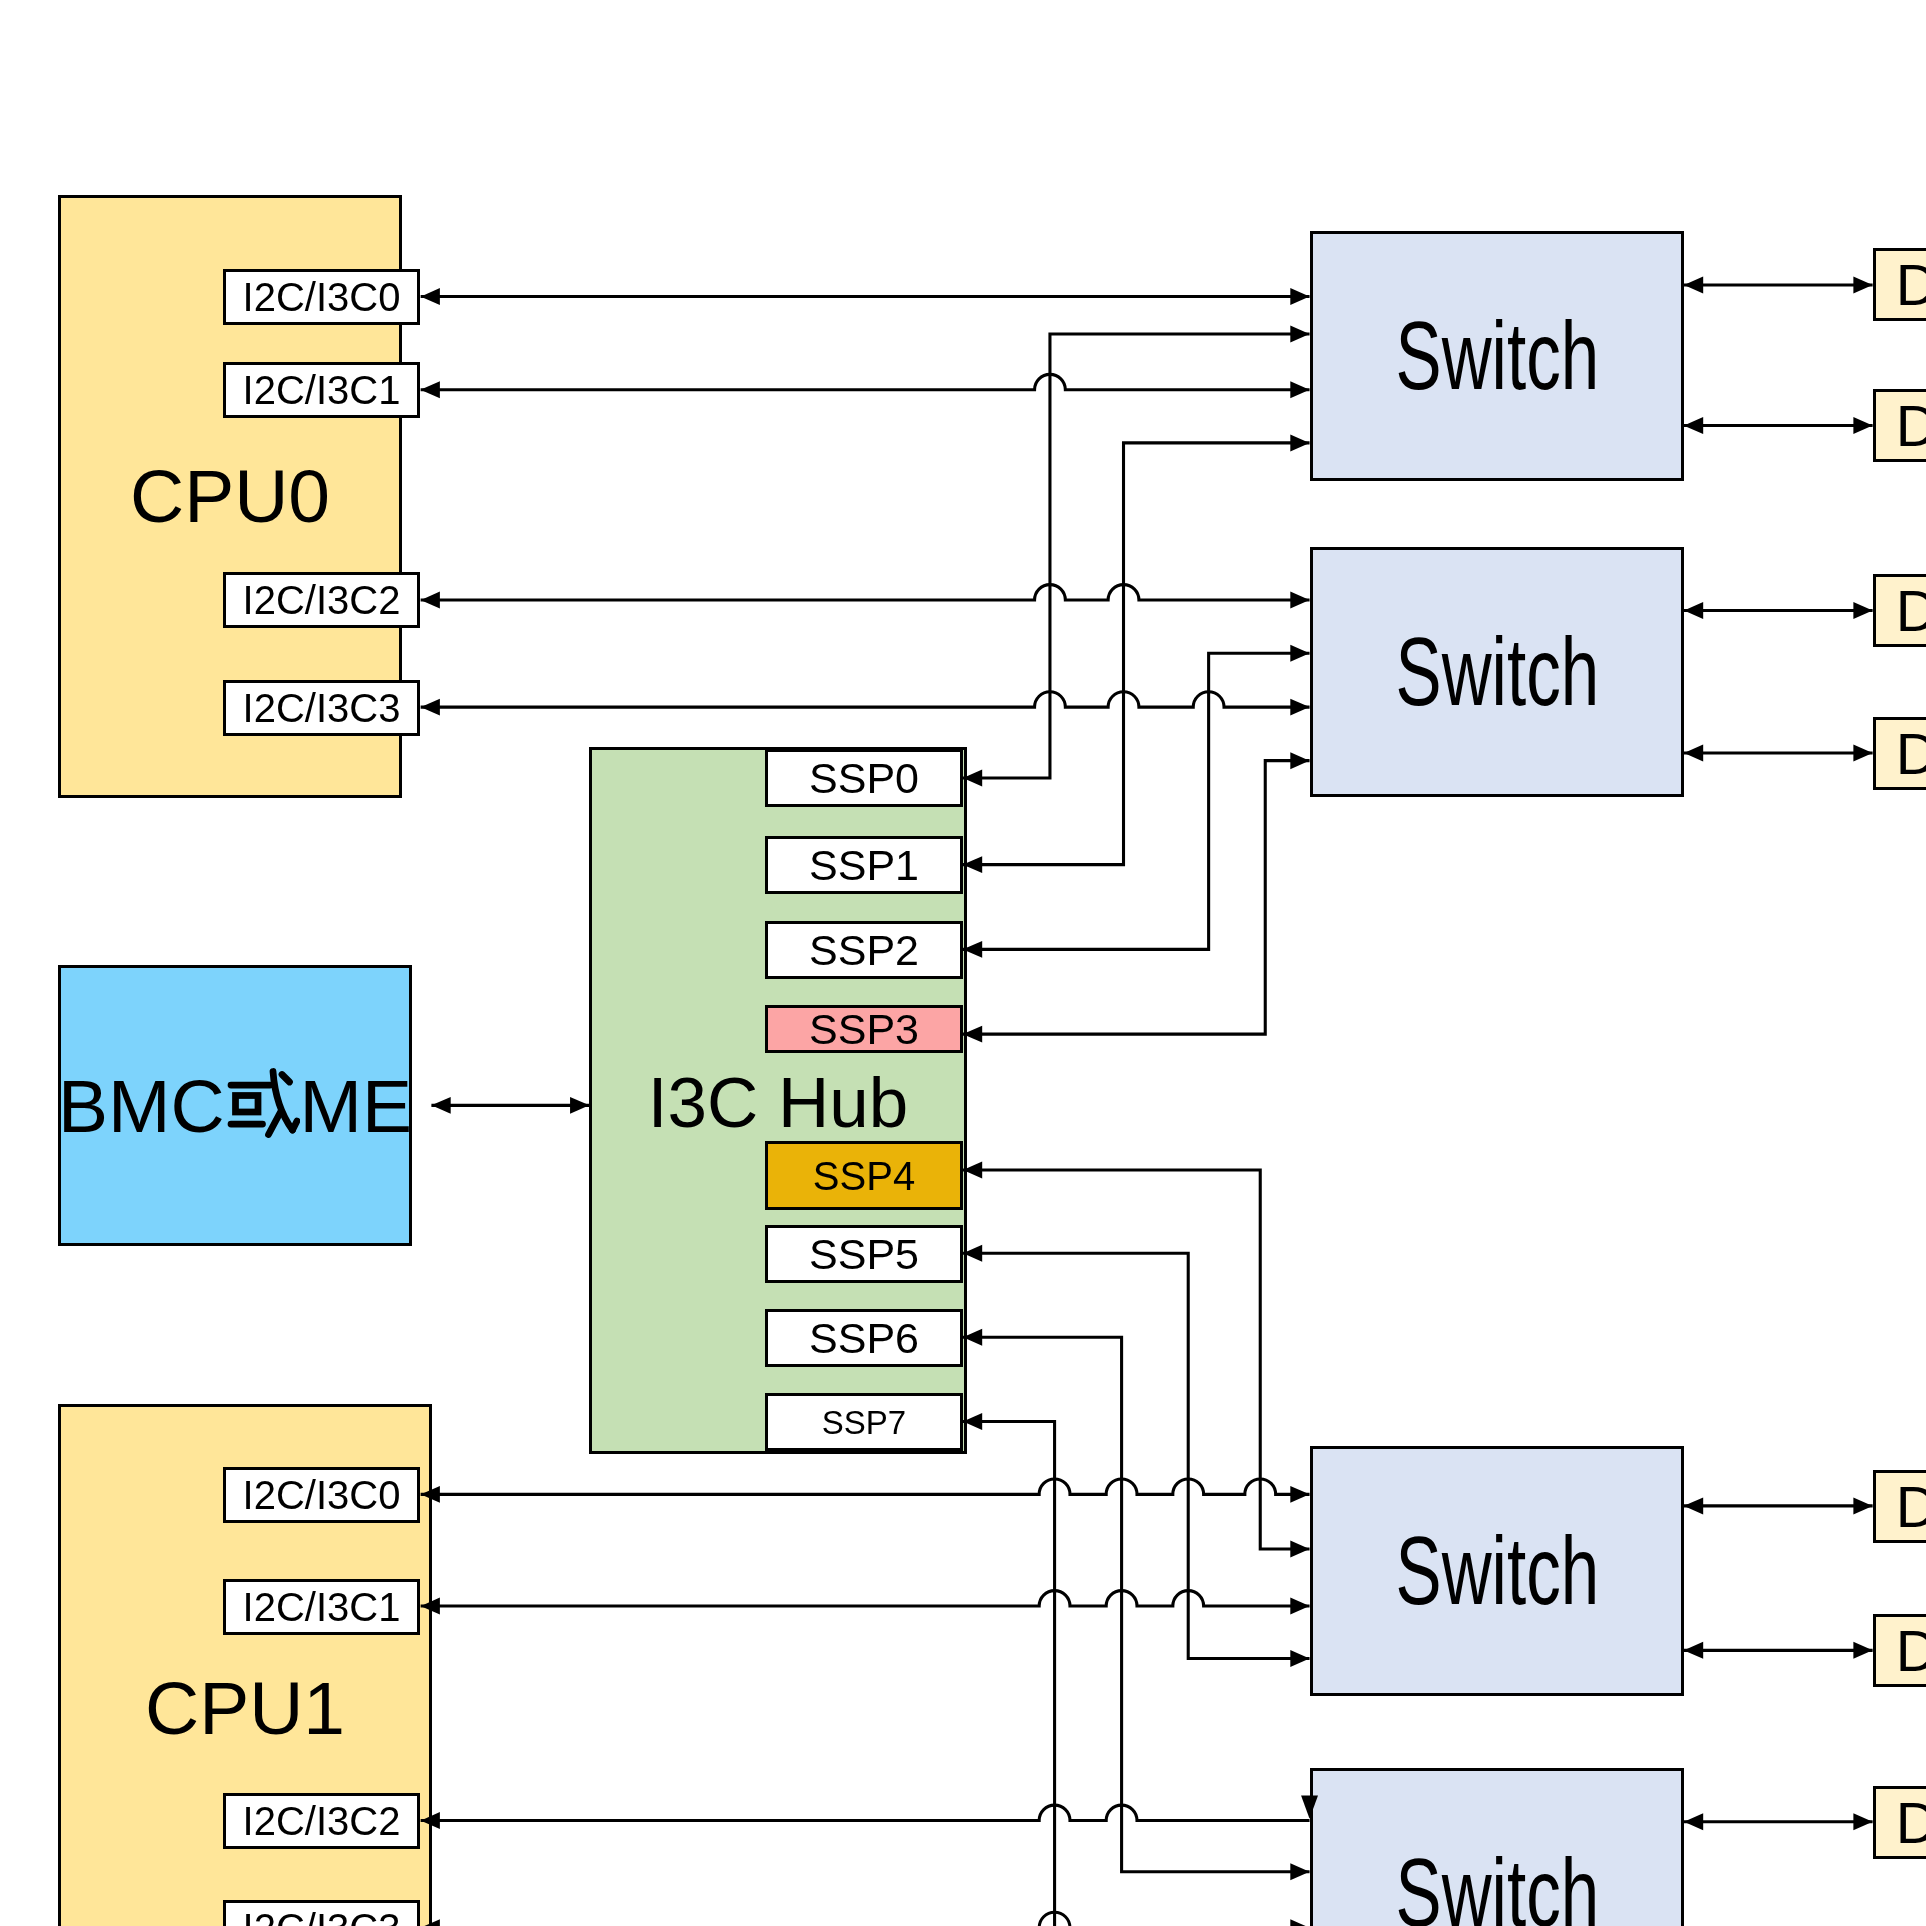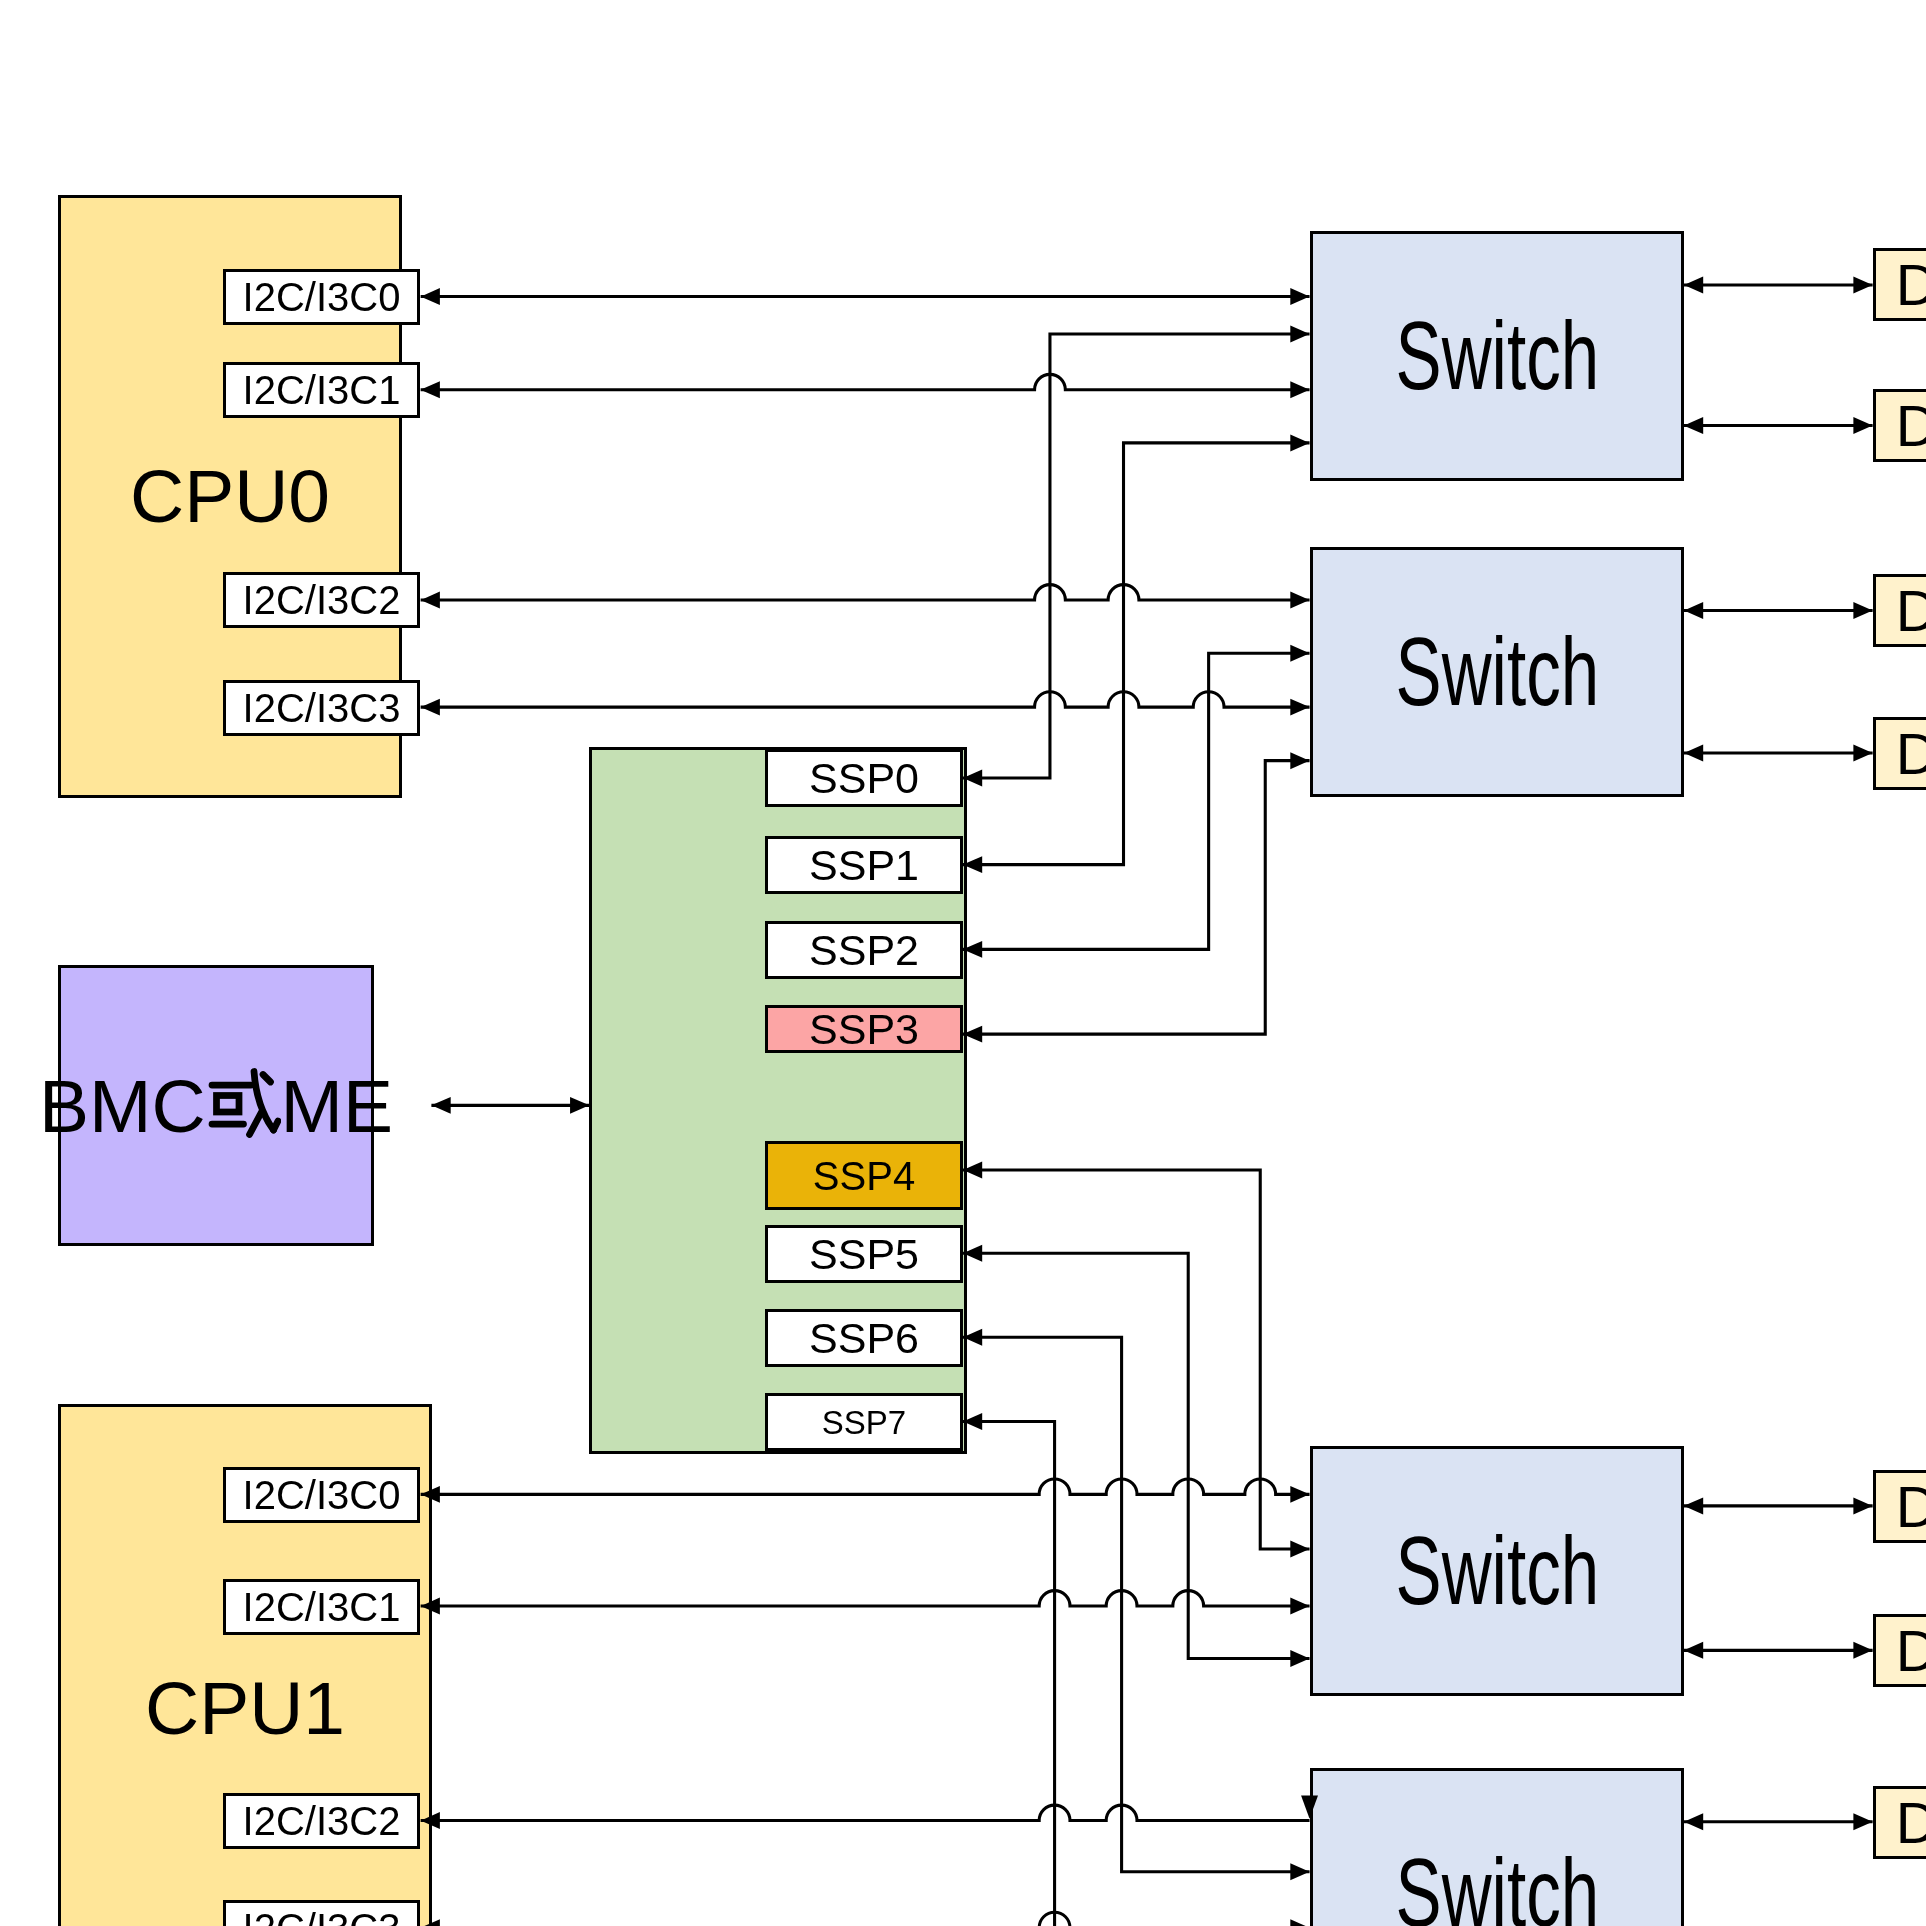--- a/index.html
+++ b/index.html
@@ -63,37 +63,38 @@
   <div class="box port" id="b-cpu0p1" style="left: 223px; top: 362px; width: 197px; height: 56px; background: rgb(255, 255, 255); font-size: 40px;">
     <span class="lbl">I2C/I3C1</span>
   </div>
   <div class="box port" id="b-cpu0p2" style="left: 223px; top: 572px; width: 197px; height: 56px; background: rgb(255, 255, 255); font-size: 40px;">
     <span class="lbl">I2C/I3C2</span>
   </div>
   <div class="box port" id="b-cpu0p3" style="left: 223px; top: 680px; width: 197px; height: 56px; background: rgb(255, 255, 255); font-size: 40px;">
     <span class="lbl">I2C/I3C3</span>
   </div>
 
-  <div class="box" id="b-bmc" style="left: 58px; top: 965px; width: 316px; height: 281px; background: #c4b5fd; font-size: 75px;">
+  <div class="box" id="b-bmc" style="left: 58px; top: 965px; width: 354px; height: 281px; background: #7dd3fc; font-size: 75px;">
     <span class="lbl" id="l-bmc">
       <span>BMC</span><svg id="huo" viewBox="0 0 100 100" xmlns="http://www.w3.org/2000/svg" width="75" height="75" style="vertical-align: -0.13em;">
           <g stroke="#000" stroke-width="9" fill="none" stroke-linecap="round">
         <path d="M8,24 L60,24"></path>
         <rect x="14" y="38" width="30" height="22"></rect>
         <path d="M8,76 L50,76"></path>
         <path d="M64,6 C66,34 74,62 90,84"></path>
         <path d="M90,84 L96,72"></path>
         <path d="M74,60 L58,90"></path>
         <path d="M76,10 L86,20"></path>
       </g>
         </svg><span>ME</span>
     </span>
   </div>
 
   <div class="box" id="b-hub" style="left: 589px; top: 747px; width: 378px; height: 707px; background: rgb(197, 224, 180);"></div>
+  <span class="lbl" id="l-hub" style="position: absolute; font-size: 71px; left: 778px; top: 1102px; transform: translate(-50%, -50%);">I3C Hub</span>
   <div class="box port" id="b-ssp0" style="left: 765px; top: 749px; width: 198px; height: 58px; background: rgb(255, 255, 255); font-size: 43px;">
     <span class="lbl">SSP0</span>
     </div>
   <div class="box port" id="b-ssp1" style="left: 765px; top: 836px; width: 198px; height: 58px; background: rgb(255, 255, 255); font-size: 43px; justify-content: center;">
     <span class="lbl">SSP1</span>
     </div>
   <div class="box port" id="b-ssp2" style="left: 765px; top: 921px; width: 198px; height: 58px; background: rgb(255, 255, 255); font-size: 43px;">
     <span class="lbl">SSP2</span>
     </div>
   <div class="box port" id="b-ssp3" style="left: 765px; top: 1005px; width: 198px; height: 48px; background: #fca5a5; font-size: 43px;">

